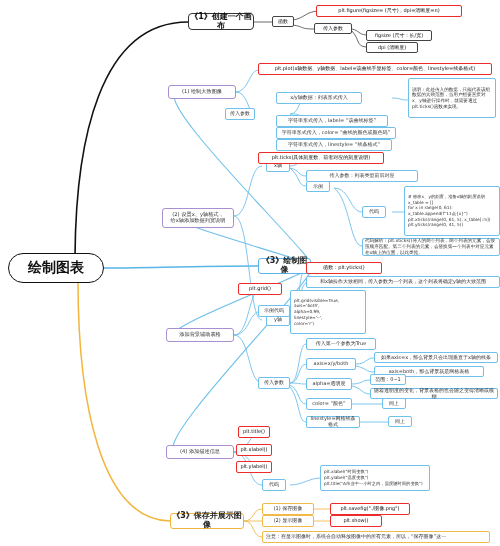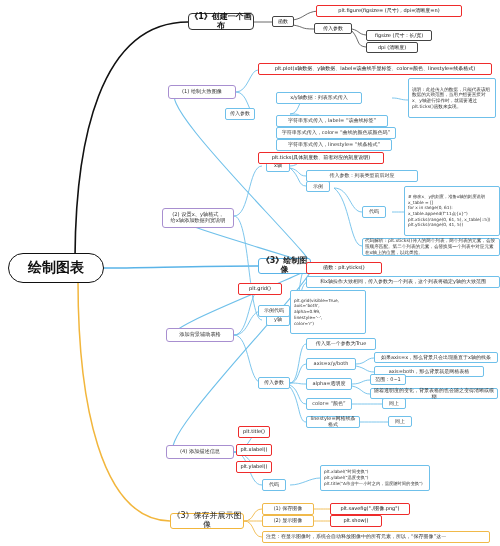--- a/index.html
+++ b/index.html
@@ -10,21 +10,21 @@
   .node{position:absolute;box-sizing:border-box;background:#fff;
         display:flex;align-items:center;justify-content:center;text-align:center;
         line-height:1.12;white-space:pre-line;}
   
   .n-root{border:1.6px solid #111;border-radius:16px;font-size:14px;font-weight:bold;color:#111;}
   
   .n-l1k{border:1.3px solid #333;border-radius:4px;font-size:8px;font-weight:bold;color:#111;}
   
   .n-l1b{border:1.1px solid #5ab4e8;border-radius:3px;font-size:8px;font-weight:bold;color:#222;}
   
-  .n-l1o{border:1.1px solid #f2b63c;border-radius:3px;font-size:8px;font-weight:normal;color:#222;}
+  .n-l1o{border:1.1px solid #f2b63c;border-radius:3px;font-size:8px;font-weight:bold;color:#222;}
   
   .n-pp{border:1px solid #a88fd0;border-radius:3px;font-size:5.2px;color:#333;padding:1px 2px;}
   
   .n-bl{border:.9px solid #6fc0ea;border-radius:2px;font-size:5px;color:#333;padding:1px 2px;}
   
   .n-gy{border:1px solid #444;border-radius:2px;font-size:5px;color:#111;padding:1px 2px;}
   
   .n-rd{border:1.2px solid #ee2b2b;border-radius:2px;font-size:5px;color:#111;padding:1px 2px;}
   
   .n-og{border:.9px solid #f0b94a;border-radius:2px;font-size:5px;color:#333;padding:1px 2px;}

